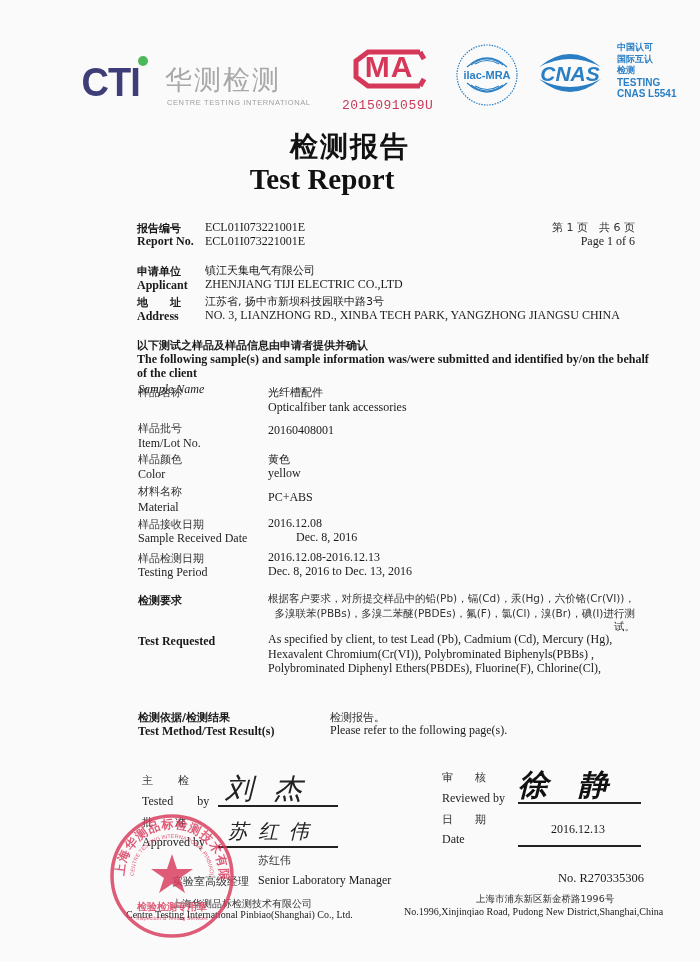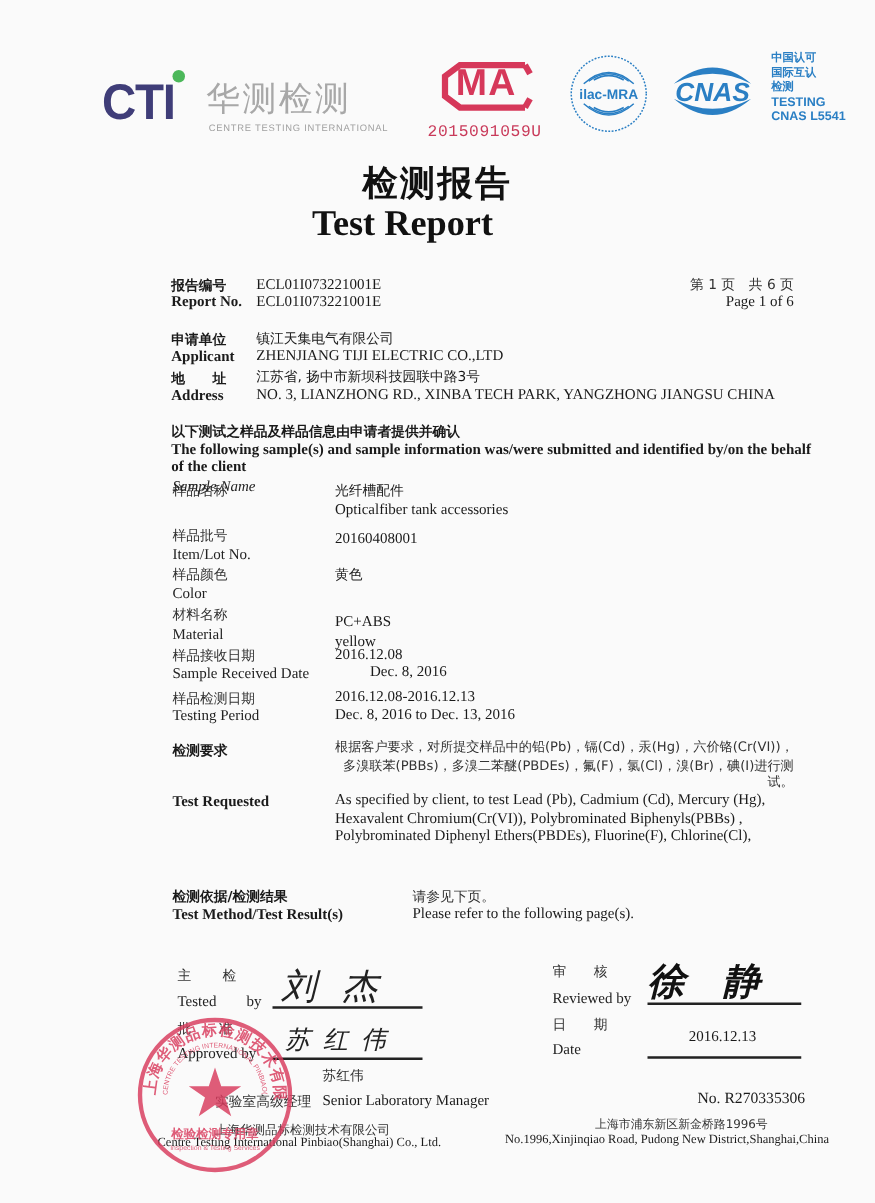--- a/index.html
+++ b/index.html
@@ -106,21 +106,21 @@
 <div class="abs val-cn" style="left:268px;top:385px;">光纤槽配件</div>
 <div class="abs val" style="left:268px;top:400px;">Opticalfiber tank accessories</div>
 
 <div class="abs lbl-cn" style="left:138px;top:421px;">样品批号</div>
 <div class="abs lbl" style="left:138px;top:436px;">Item/Lot No.</div>
 <div class="abs val" style="left:268px;top:423px;">20160408001</div>
 
 <div class="abs lbl-cn" style="left:138px;top:452px;">样品颜色</div>
 <div class="abs lbl" style="left:138px;top:467px;">Color</div>
 <div class="abs val-cn" style="left:268px;top:452px;text-align:right;">黄色</div>
-<div class="abs val" style="left:268px;top:466px;margin-top:40px;">yellow</div>
+<div class="abs val" style="left:268px;top:466px;">yellow</div>
 
 <div class="abs lbl-cn" style="left:138px;top:484px;">材料名称</div>
 <div class="abs lbl" style="left:138px;top:500px;">Material</div>
 <div class="abs val" style="left:268px;top:490px;">PC+ABS</div>
 
 <div class="abs lbl-cn" style="left:138px;top:517px;">样品接收日期</div>
 <div class="abs lbl" style="left:138px;top:531px;">Sample Received Date</div>
 <div class="abs val" style="left:268px;top:516px;">2016.12.08</div>
 <div class="abs val" style="left:268px;top:530px;margin-left:28px;">Dec. 8, 2016</div>
 
@@ -137,21 +137,21 @@
 </div>
 <div class="abs lbl-b" style="left:138px;top:634px;">Test Requested</div>
 <div class="abs val" style="left:268px;top:632px;line-height:14.5px;">
   <div>As specified by client, to test Lead (Pb), Cadmium (Cd), Mercury (Hg),</div>
   <div>Hexavalent Chromium(Cr(VI)), Polybrominated Biphenyls(PBBs) ,</div>
   <div>Polybrominated Diphenyl Ethers(PBDEs), Fluorine(F), Chlorine(Cl),</div>
 </div>
 
 <div class="abs lbl-cn-b" style="left:138px;top:710px;">检测依据/检测结果</div>
 <div class="abs lbl-b" style="left:138px;top:724px;">Test Method/Test Result(s)</div>
-<div class="abs val-cn" style="left:330px;top:710px;color:#333;">请参见下页。</div>
+<div class="abs val-cn" style="left:330px;top:710px;color:#333;">检测报告。</div>
 <div class="abs val" style="left:330px;top:723px;">Please refer to the following page(s).</div>
 
 <div class="abs lbl-cn" style="left:142px;top:773px;letter-spacing:1px;">主　　检</div>
 <div class="abs lbl" style="left:142px;top:793px;">Tested　　by</div>
 <div class="abs signature" style="left:225px;top:770px;font-size:28px;letter-spacing:6px;color:#222;">刘 杰</div>
 <div class="abs sig-line" style="left:218px;top:805px;width:120px;"></div>
 
 <div class="abs lbl-cn" style="left:142px;top:815px;">批　　准</div>
 <div class="abs lbl" style="left:142px;top:835px;">Approved by</div>
 <div class="abs signature" style="left:228px;top:818px;font-size:20px;letter-spacing:2px;color:#222;">苏 红 伟</div>

